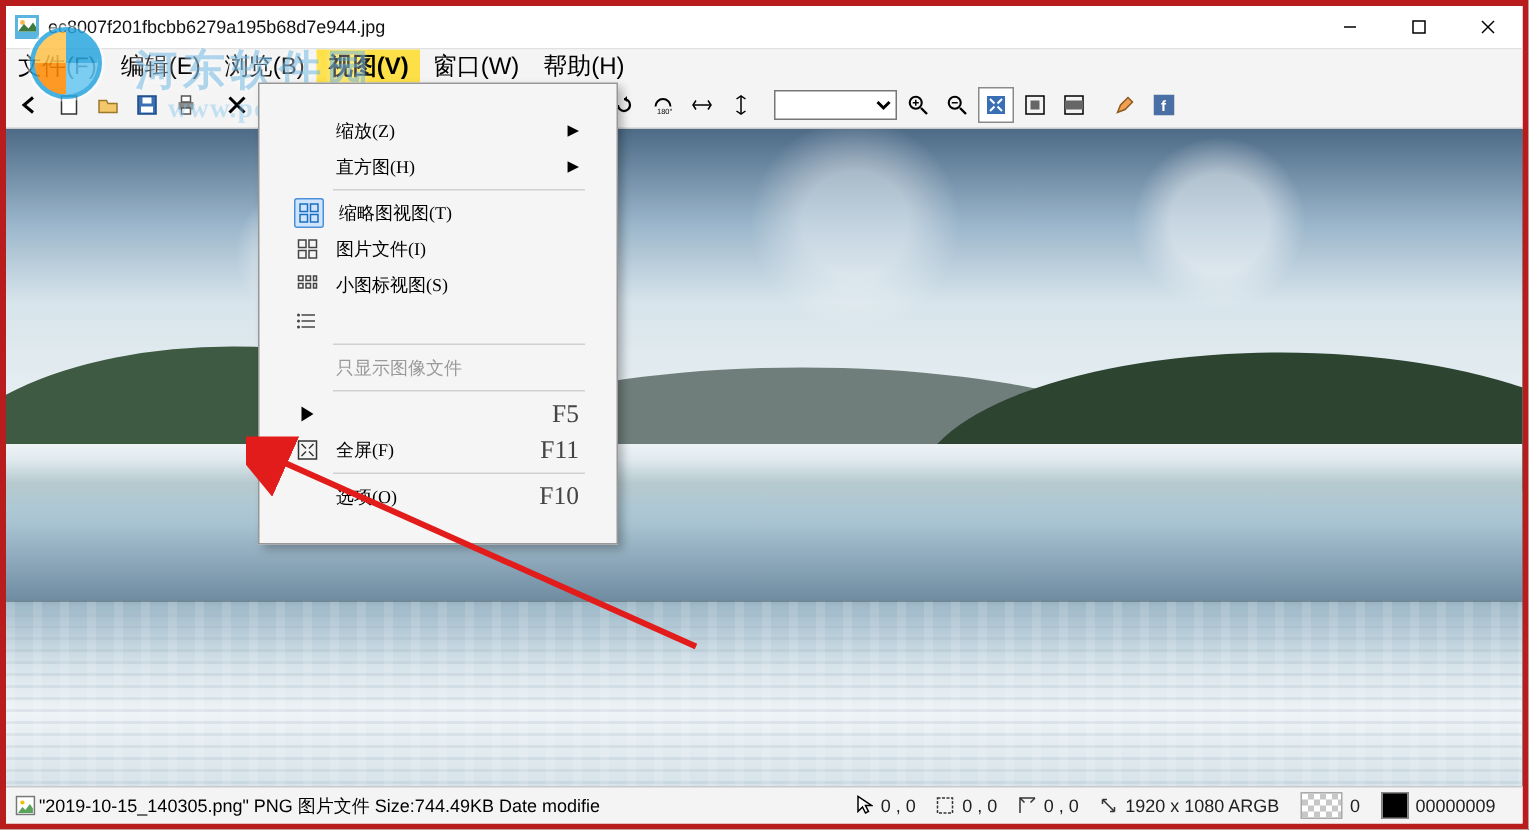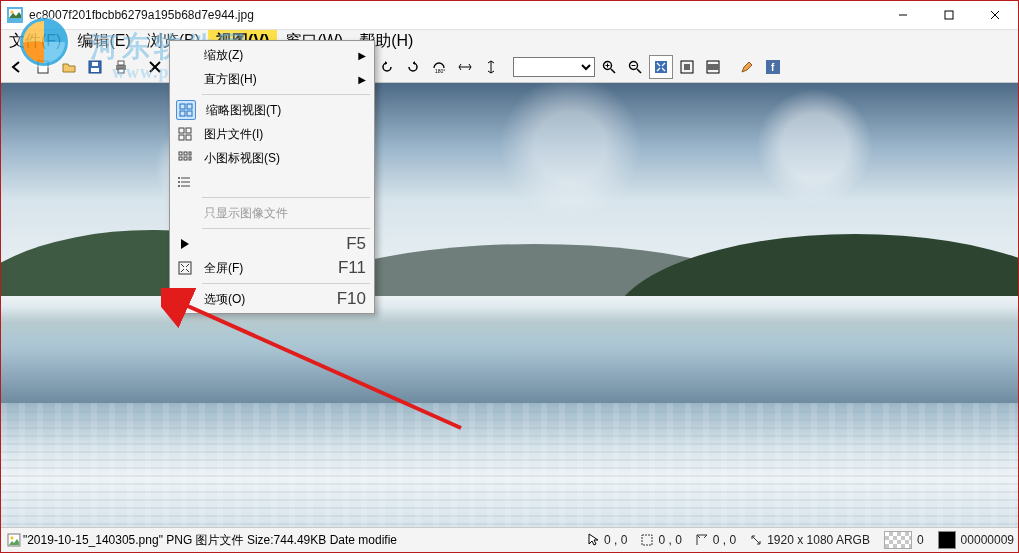--- a/index.html
+++ b/index.html
@@ -1,16 +1,16 @@
 <!DOCTYPE html>
 <html><head>
 <meta charset="utf-8">
 <style>
   html,body{margin:0;padding:0;width:1019px;height:553px;font-family:"Microsoft YaHei","Segoe UI",Tahoma,sans-serif;font-size:12px;overflow:hidden;background:#fff;color:#000;}
-  .window{display:flex;flex-direction:column;width:100%;height:100%;border:1px solid #b91c1c;box-sizing:border-box;}
+  .window{display:flex;flex-direction:column;width:100%;height:100%;border:4px solid #b91c1c;box-sizing:border-box;}
   
   .titlebar{height:28px;background:#fff;display:flex;align-items:center;border-bottom:1px solid #e0e0e0;}
   .titlebar .app-icn{width:16px;height:16px;margin:0 6px;}
   .title-text{flex:0 0 auto;font-size:12px;color:#111;}
   .title-spacer{flex:1;}
   .win-btn{width:46px;height:28px;display:flex;align-items:center;justify-content:center;}
   
   .menubar{height:22px;background:#f4f4f4;display:flex;align-items:stretch;}
   .menuitem{padding:0 8px;display:flex;align-items:center;font-size:16px;cursor:default;}
   .menuitem.active{background:#fde047;font-weight:bold;}
@@ -40,35 +40,35 @@
     background:linear-gradient(to bottom,#eef3f5 0%,#b4cedc 40%,#6f8ba0 100%);}
   .lake::before{content:"";position:absolute;inset:0;background:
     linear-gradient(to bottom,transparent 0%,transparent 10%,rgba(68,96,74,.15) 25%,transparent 50%);}
   .water{position:absolute;left:0;right:0;top:72%;bottom:0;
     background:linear-gradient(to bottom,#9cb7c7 0%,#d6e3ea 35%,#eef3f6 60%,#d6e3ea 100%);}
   .water::after{content:"";position:absolute;inset:0;background:
     repeating-linear-gradient(to right,rgba(255,255,255,.12) 0 6px,transparent 6px 18px),
     repeating-linear-gradient(to bottom,rgba(150,170,185,.2) 0 2px,transparent 2px 8px);}
   .weir{position:absolute;left:0;right:0;top:72%;height:3px;background:#3a4a41;}
   
-  .dropdown{position:absolute;left:168px;top:10px;width:200px;background:#f5f5f5;border:1px solid #979797;box-shadow:3px 3px 6px rgba(0,0,0,.28);z-index:10;padding:2px;}
+  .dropdown{position:absolute;left:168px;top:22px;width:200px;background:#f5f5f5;border:1px solid #979797;box-shadow:3px 3px 6px rgba(0,0,0,.28);z-index:10;padding:19px;font-family:Liberation Serif, serif;}
   .dd-row{display:flex;align-items:center;height:24px;padding:0 6px 0 4px;cursor:default;}
   .dd-row.disabled{color:#9a9a9a;}
   .dd-row.selected .dd-icn{background:#cfe4ff;border:1px solid #4a90d9;border-radius:2px;}
   .dd-icn{width:18px;height:18px;margin-right:10px;display:flex;align-items:center;justify-content:center;flex-shrink:0;}
   .dd-label{flex:1;font-size:12px;}
   .dd-short{margin-left:auto;color:#444;font-size:17px;}
   .dd-chev{margin-left:auto;font-size:10px;}
   .dd-sep{height:1px;background:#d0d0d0;margin:3px 2px 3px 30px;}
   
   .arrow{position:absolute;z-index:12;pointer-events:none;}
   
   .statusbar{height:24px;background:#f4f4f4;border-top:1px solid #c9c9c9;display:flex;align-items:center;font-size:12px;}
   .st-left{flex:0 0 auto;padding:0 6px;display:flex;align-items:center;gap:2px;white-space:nowrap;overflow:hidden;max-width:390px;}
-  .st-mid{flex:1;display:flex;align-items:center;justify-content:flex-end;gap:14px;padding-right:4px;}
+  .st-mid{flex:1;display:flex;align-items:center;justify-content:flex-end;gap:14px;padding-right:18px;}
   .st-item{display:flex;align-items:center;gap:5px;color:#222;}
   .checker{width:26px;height:16px;background:
     repeating-conic-gradient(#c7c7c7 0 25%,#fff 0 50%) 0 0/8px 8px;border:1px solid #aaa;}
   
   .wm{position:absolute;left:20px;top:18px;z-index:5;opacity:.85;pointer-events:none;font-family:Liberation Serif, serif;}
   .wm-logo{width:42px;height:42px;border-radius:50%;border:3px solid #2aa6e0;position:relative;background:conic-gradient(from 180deg,#ff8a00 0 25%,#ffc24a 0 50%,#2aa6e0 0 75%,#66c7f2 0 100%);box-shadow:0 0 0 2px rgba(255,255,255,.5);}
   .wm-text{position:absolute;left:70px;top:10px;font-size:28px;font-weight:700;color:rgba(103,180,224,.6);letter-spacing:4px;text-shadow:0 0 4px rgba(255,255,255,.6);white-space:nowrap;}
   .wm-url{position:absolute;left:92px;top:44px;font-size:18px;font-weight:600;color:rgba(137,200,236,.55);letter-spacing:1px;}
   
   .window-frame{position:relative;width:100%;height:100%;}

